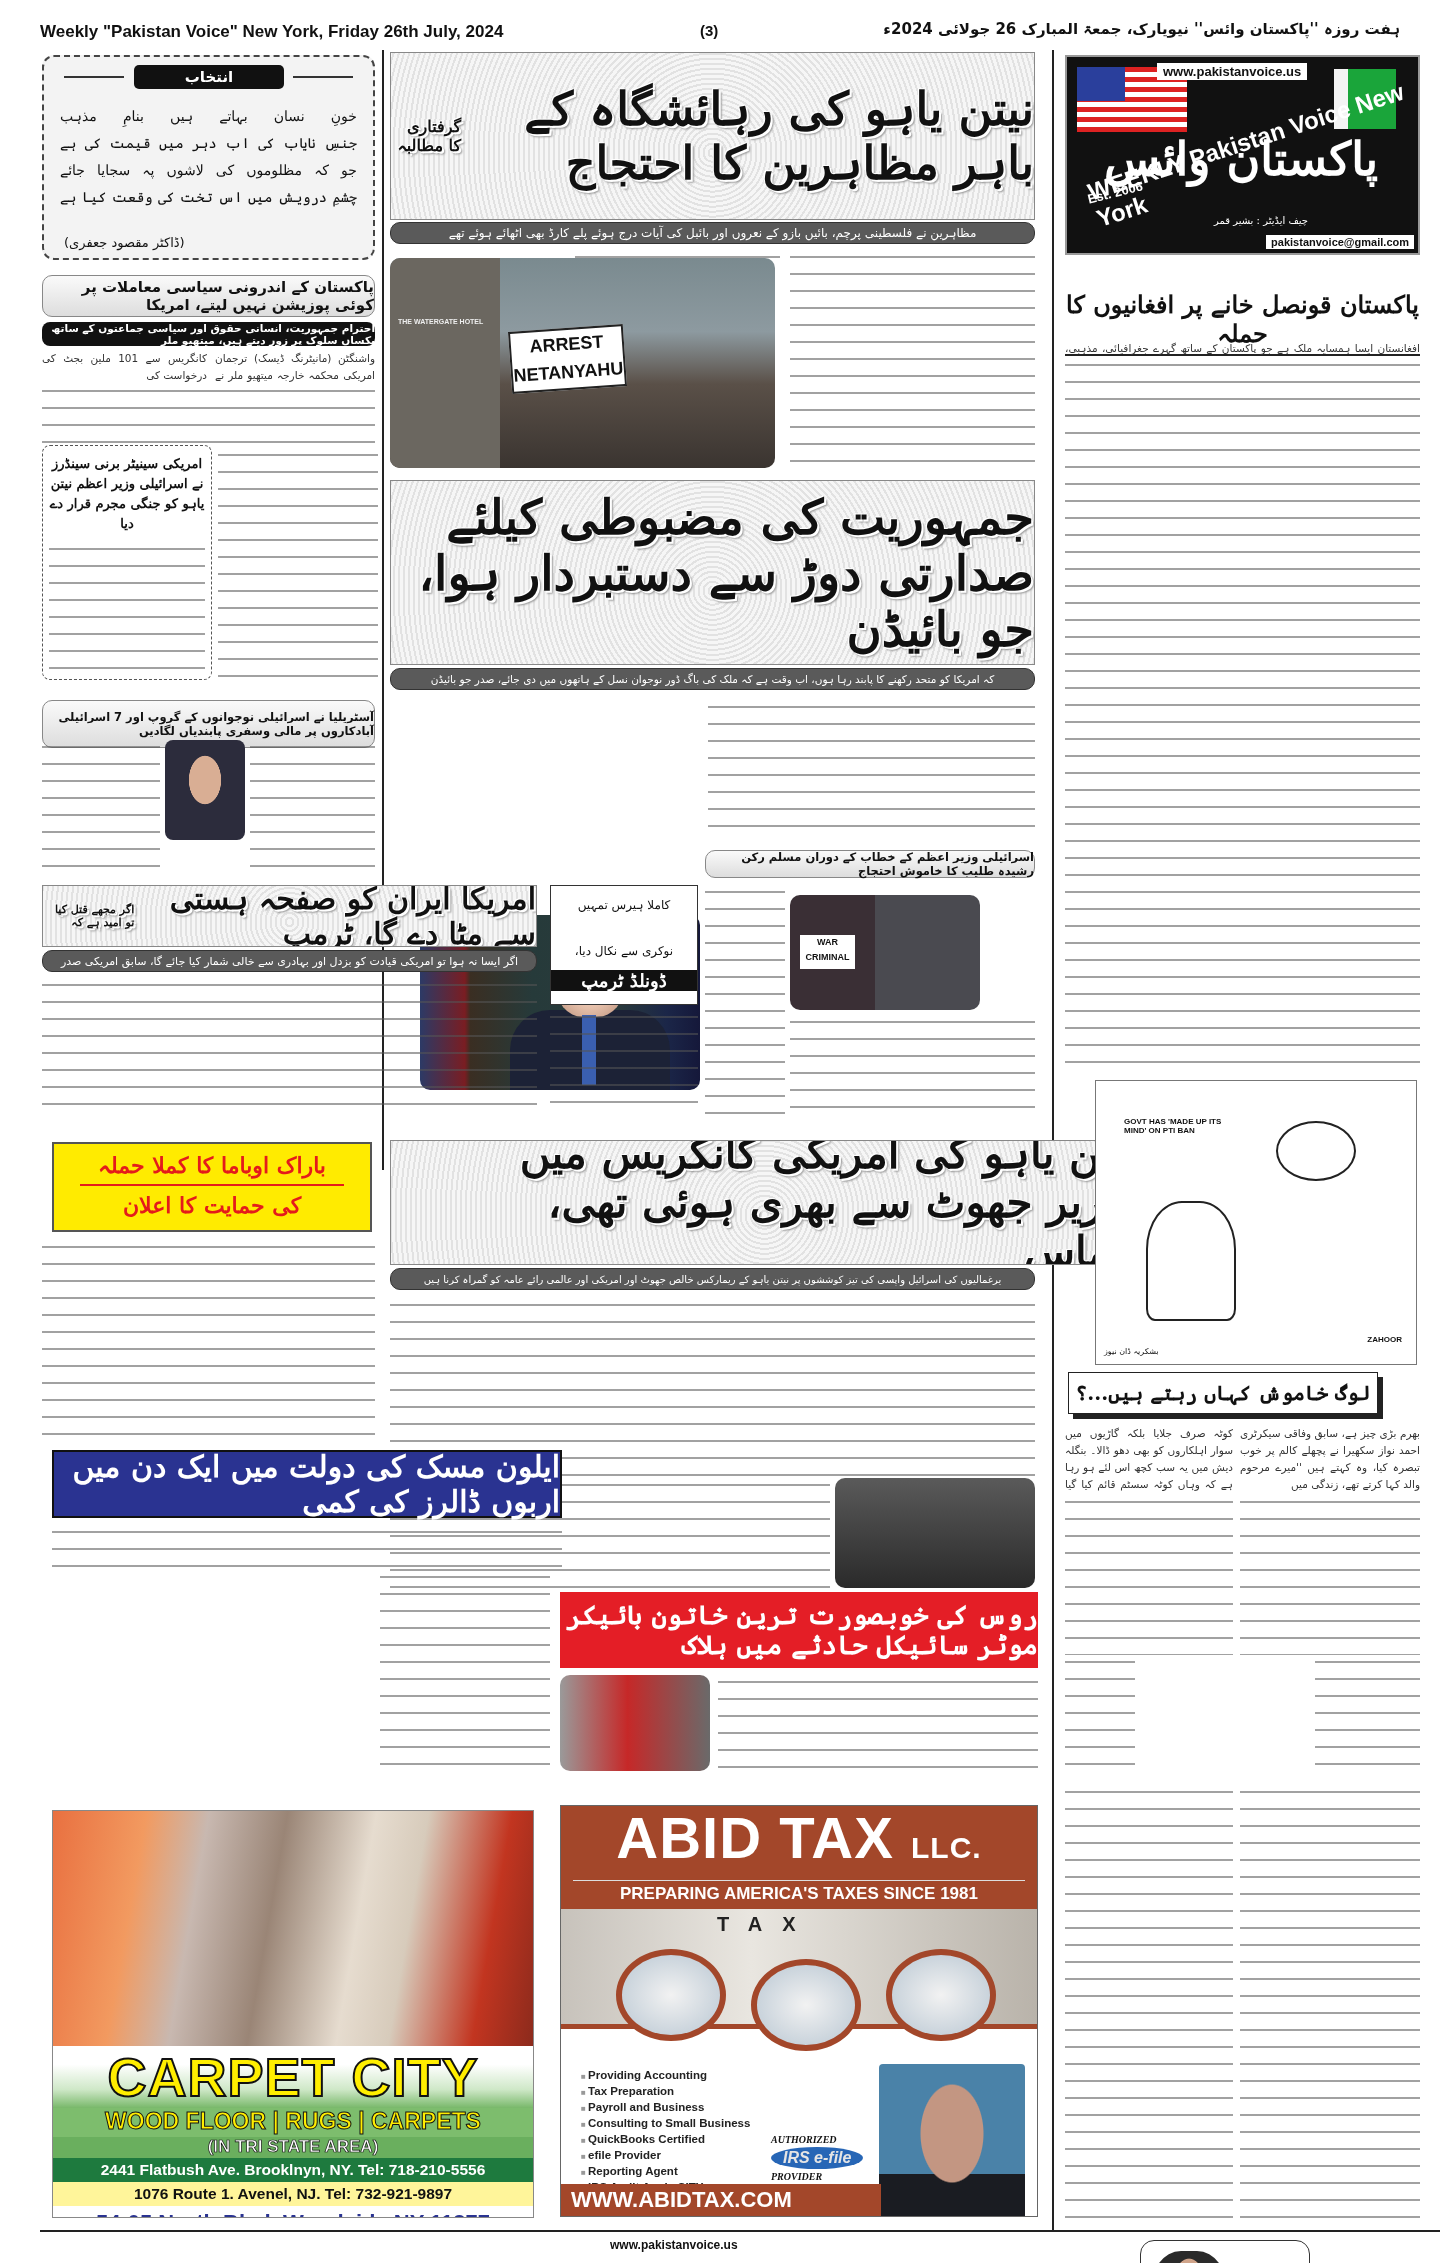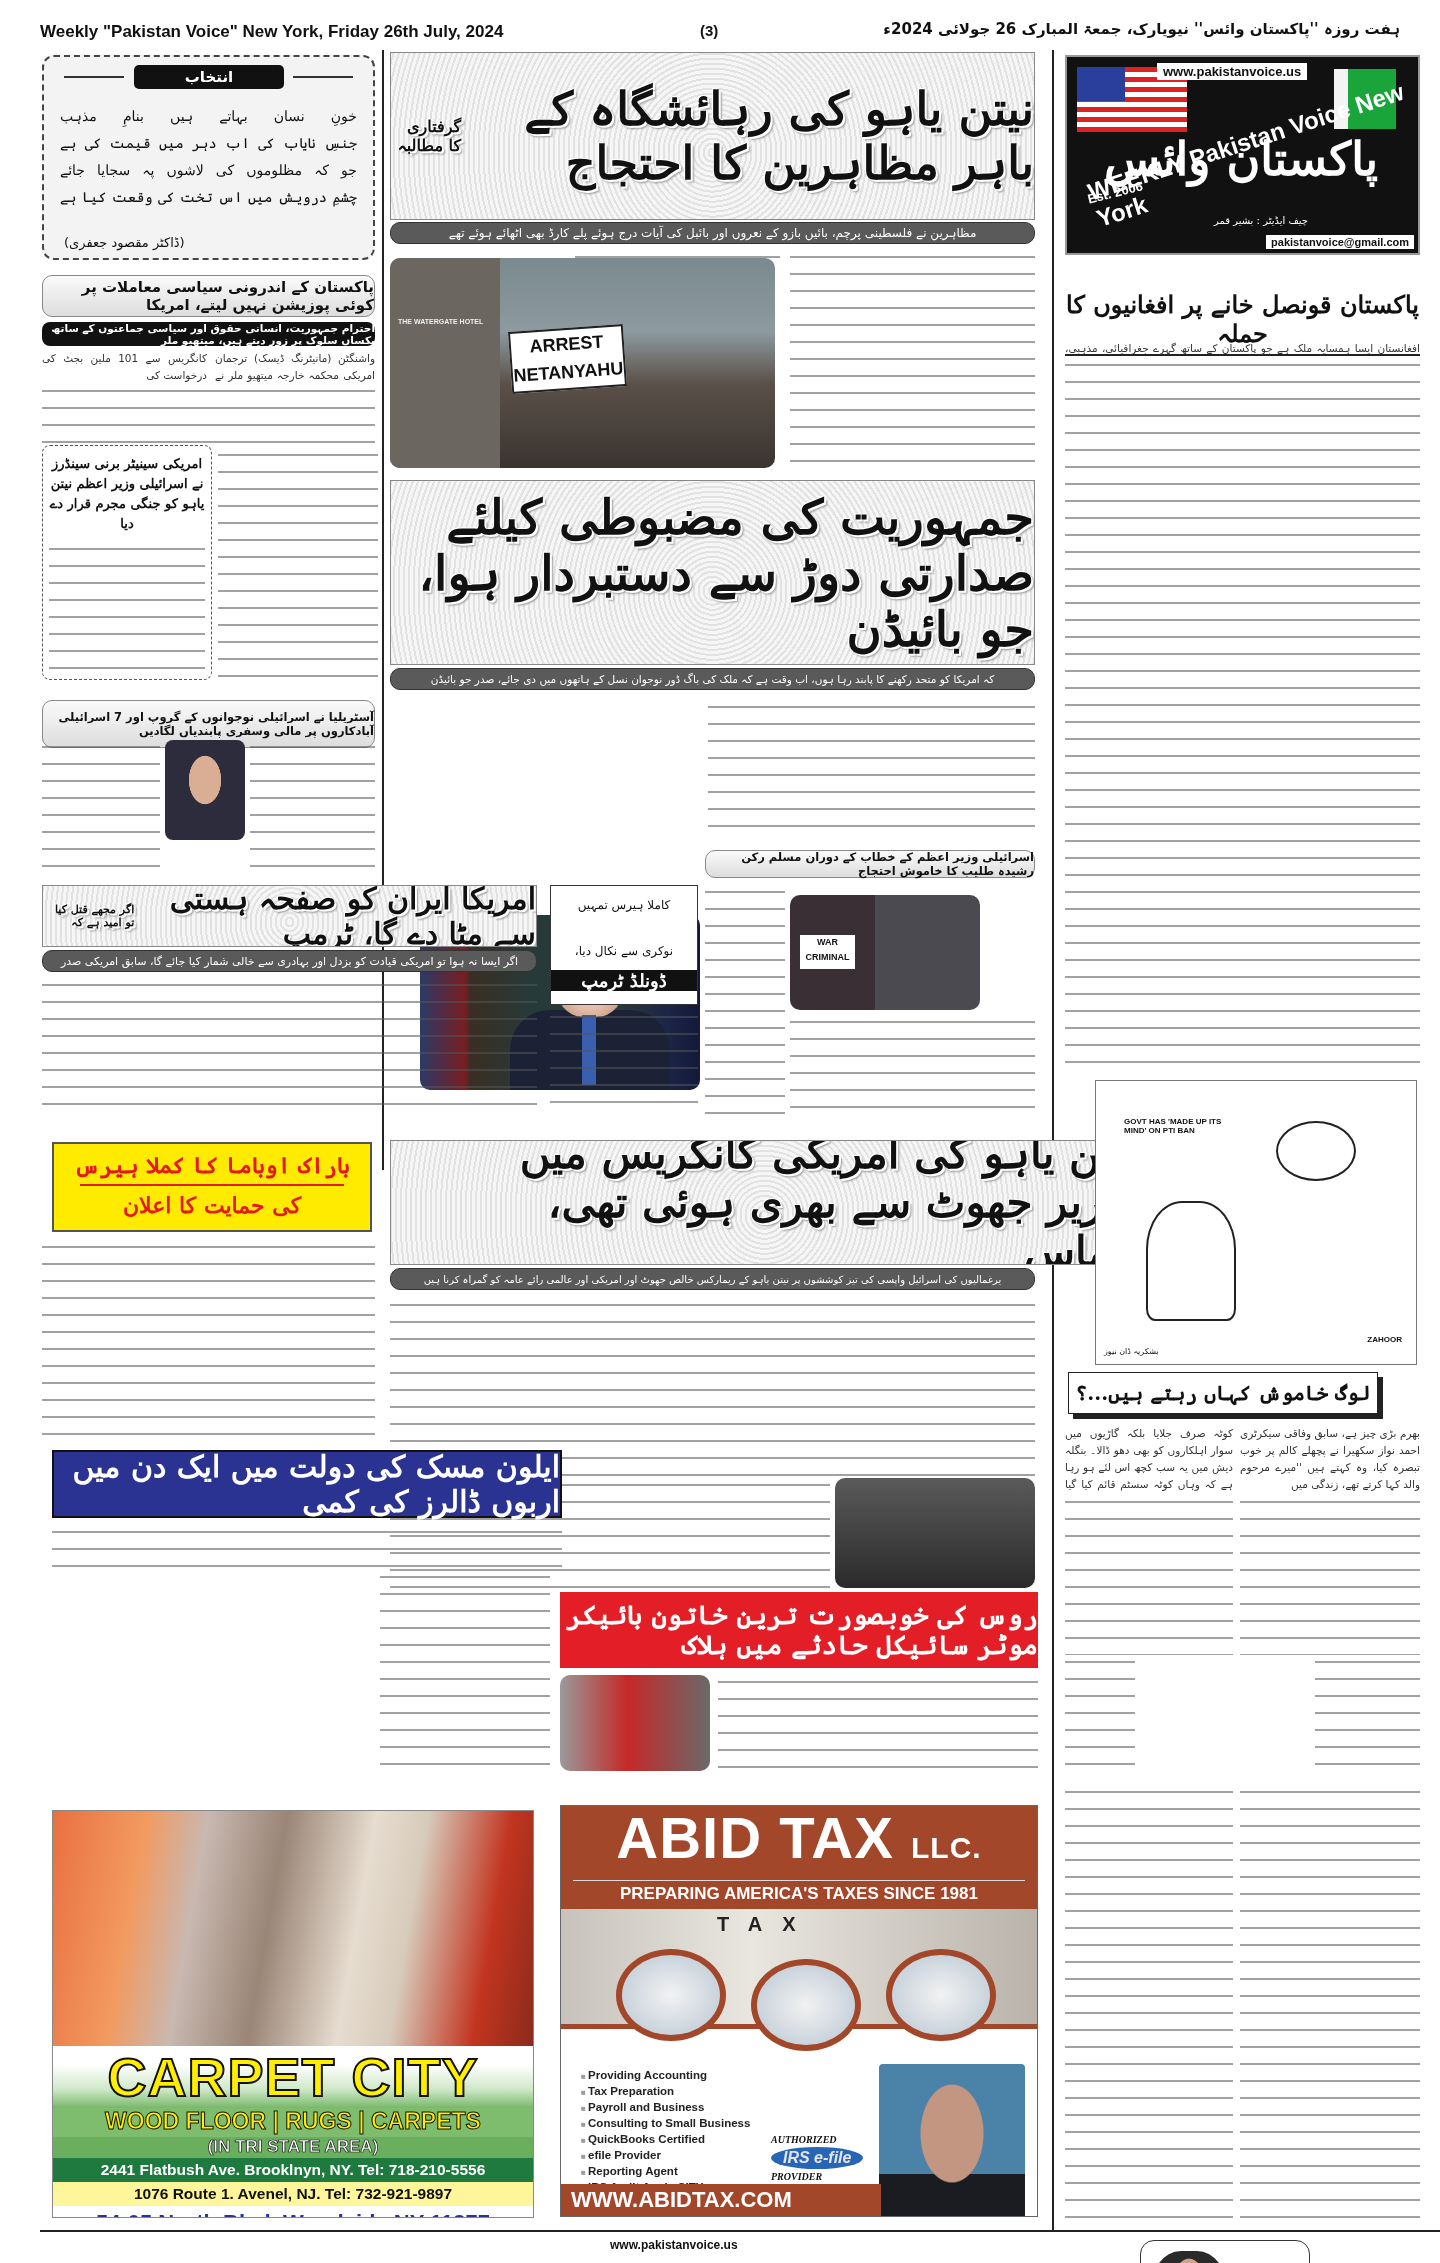--- a/index.html
+++ b/index.html
@@ -162,21 +162,21 @@
 <div class="abs body-text lines" style="left:42px;top:978px;width:495px;height:135px;"></div>
 
 <div class="abs trump-box" style="left:550px;top:885px;width:148px;height:120px;">
   <div class="ur" style="margin-top:12px;">کاملا ہیرس تمہیں</div>
   <div class="ur" style="margin-top:32px;">نوکری سے نکال دیا،</div>
   <div class="nm" style="margin-top:12px;">ڈونلڈ ٹرمپ</div>
 </div>
 <div class="abs body-text lines" style="left:550px;top:1010px;width:148px;height:105px;"></div>
 
 <div class="abs ad-yellow" style="left:52px;top:1142px;width:320px;height:90px;">
-  <div class="t" style="margin-top:8px;">باراک اوباما کا کملا ہیرس</div>
+  <div class="t" style="margin-top:8px;">باراک اوباما کا کملا حملہ</div>
   <div style="height:2px;background:#e41b1b;margin:6px 26px;"></div>
   <div class="t">کی حمایت کا اعلان</div>
 </div>
 <div class="abs body-text lines" style="left:42px;top:1240px;width:333px;height:195px;"></div>
 
 <div class="abs calli" style="left:390px;top:1140px;width:749px;height:125px;font-size:42px;padding-left:45px;">نیتن یاہو کی امریکی کانگریس میں تقریر جھوٹ سے بھری ہوئی تھی، حماس</div>
 <div class="abs pill-dark" style="left:390px;top:1268px;width:645px;height:22px;font-size:10px;">یرغمالیوں کی اسرائیل واپسی کی تیز کوششوں پر نیتن یاہو کے ریمارکس خالص جھوٹ اور امریکی اور عالمی رائے عامہ کو گمراہ کرنا ہیں</div>
 <div class="abs body-text lines" style="left:390px;top:1298px;width:645px;height:180px;"></div>
 <div class="abs photo" style="left:835px;top:1478px;width:200px;height:110px;background:linear-gradient(180deg,#5a5a5a,#2a2a2a);"></div>
 <div class="abs body-text lines" style="left:390px;top:1478px;width:440px;height:110px;"></div>

